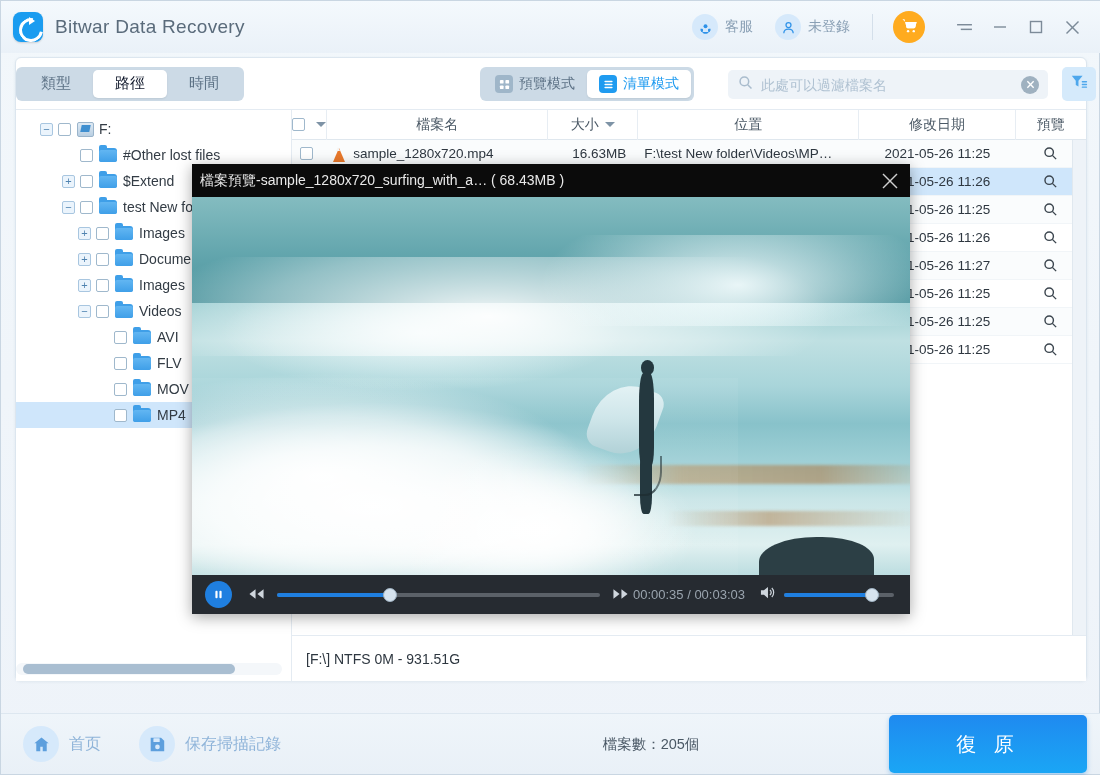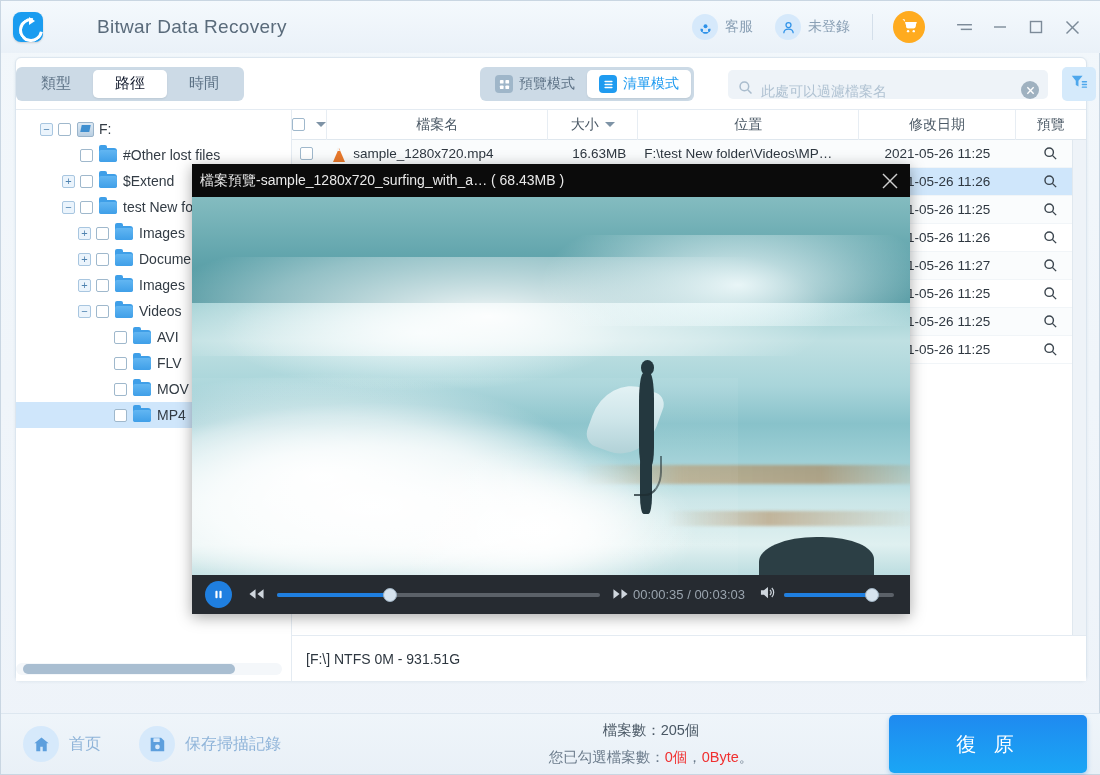--- a/index.html
+++ b/index.html
@@ -14,21 +14,20 @@
     width: 1100px; height: 775px;
     background: linear-gradient(180deg,#f2f7fb 0%, #eef3f9 100%);
     border: 1px solid #c9d6e2;
   }
 
   
   .titlebar {
     position: absolute; left:0; top:0; width:1100px; height:52px;
     display:flex; align-items:center;
     background: linear-gradient(180deg,#f4f9fd 0%, #eaf1f8 100%);
-    gap: 42px;
   }
   .logo {
     width:30px;height:30px;margin-left:12px;border-radius:8px;
     background:#1a9cf0; position:relative; flex:none;
     box-shadow:0 1px 2px rgba(0,0,0,.15);
   }
   .logo::before{
     content:""; position:absolute; left:6px; top:6px; width:18px;height:18px;
     border-radius:50%; border:3px solid #fff; border-right-color:transparent;
     transform:rotate(-35deg);
@@ -91,21 +90,21 @@
     height:28px;padding:0 12px;display:flex;align-items:center;gap:6px;
     font-size:14px;color:#5d7286;border-radius:5px;cursor:pointer;
   }
   .mode.active{ background:#fff; color:#1f9bf0; box-shadow:0 1px 2px rgba(0,0,0,.08); }
   .mico{ width:18px;height:18px;border-radius:4px;background:#9fb6c9;
          display:flex;align-items:center;justify-content:center;flex:none; }
   .mode.active .mico{ background:#1f9bf0; }
 
   .search{
     position:absolute; left:712px; top:12px; width:320px; height:29px;
-    background:#eef3f8; border-radius:5px; display:flex; align-items:flex-end;
+    background:#eef3f8; border-radius:5px; display:flex; align-items:center;
   }
   .search .q{ margin-left:10px; color:#a9bccd; flex:none; }
   .search input{
     border:none;background:transparent;outline:none;flex:1;margin-left:8px;
     font-size:14px;color:#6b7f92; font-family:inherit;
   }
   .search input::placeholder{ color:#b0c2d2; }
   .clearx{
     width:18px;height:18px;border-radius:50%;background:#9fb1c0;margin-right:9px;
     display:flex;align-items:center;justify-content:center;cursor:pointer;flex:none;
@@ -867,21 +866,18 @@
           <path d="M3 3h11.5L18 6.5V18H3z"></path>
           <rect x="6" y="3.6" width="7" height="4.2" fill="#d6e9fb" rx=".6"></rect>
           <circle cx="10.5" cy="13.2" r="2.6" fill="#d6e9fb"></circle>
         </svg>
       </span>
       <span class="lbl">保存掃描記錄</span>
     </div>
 
     <div class="stats">
       <div class="l1">檔案數：205個</div>
-      <div class="l2">
-        <span>您已勾選檔案數：</span><span class="red">0個</span><span>，</span><span class="red">0Byte</span><span>。</span>
-      </div>
     </div>
 
     <div class="restore">復 原</div>
   </div>
 
 </div>
 
 </body></html>

